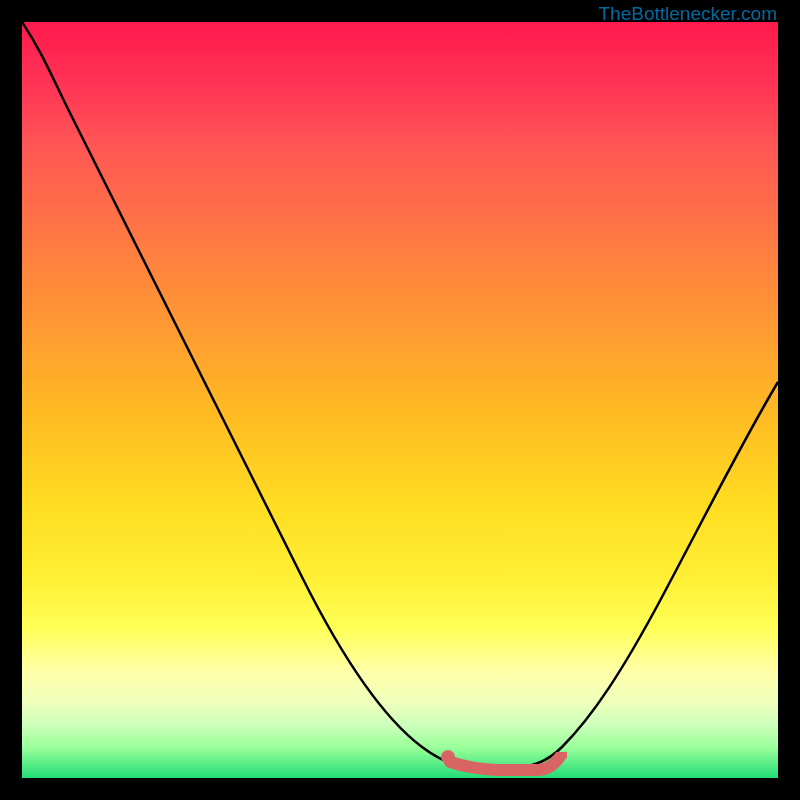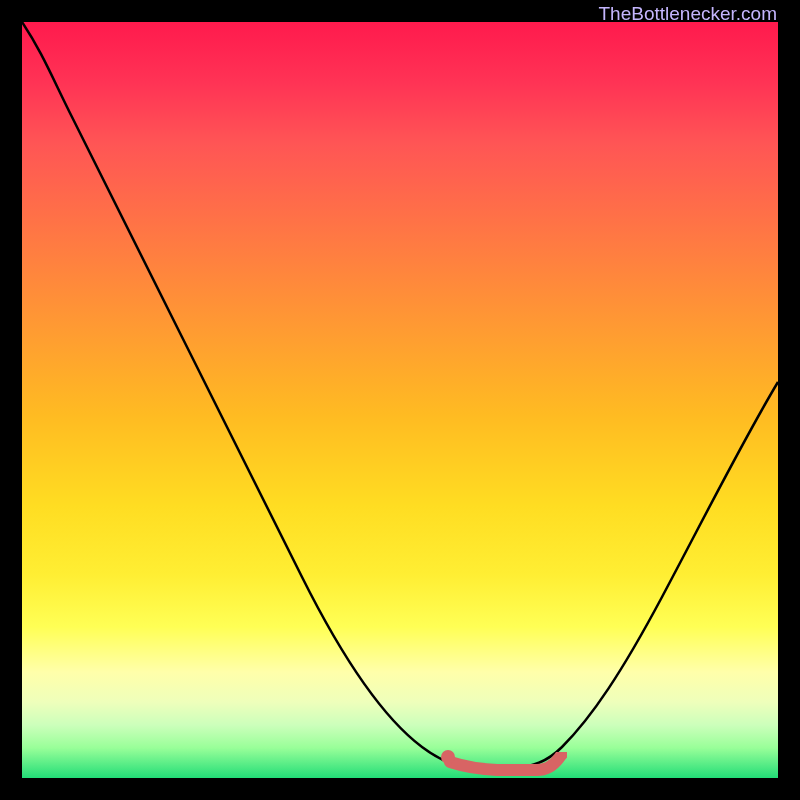--- a/index.html
+++ b/index.html
@@ -38,21 +38,21 @@
       #ccffbb 93%,
       #99ff99 96%,
       #22dd77 100%
     );
   }
   
   .watermark {
     position: absolute;
     right: 23px;
     top: 3px;
-    color: #c4b5fd;
+    color: #0369a1;
     font-size: 19px;
     font-weight: 500;
     z-index: 10;
   }
   
   .curve-svg {
     position: absolute;
     inset: 0;
     width: 100%;
     height: 100%;

